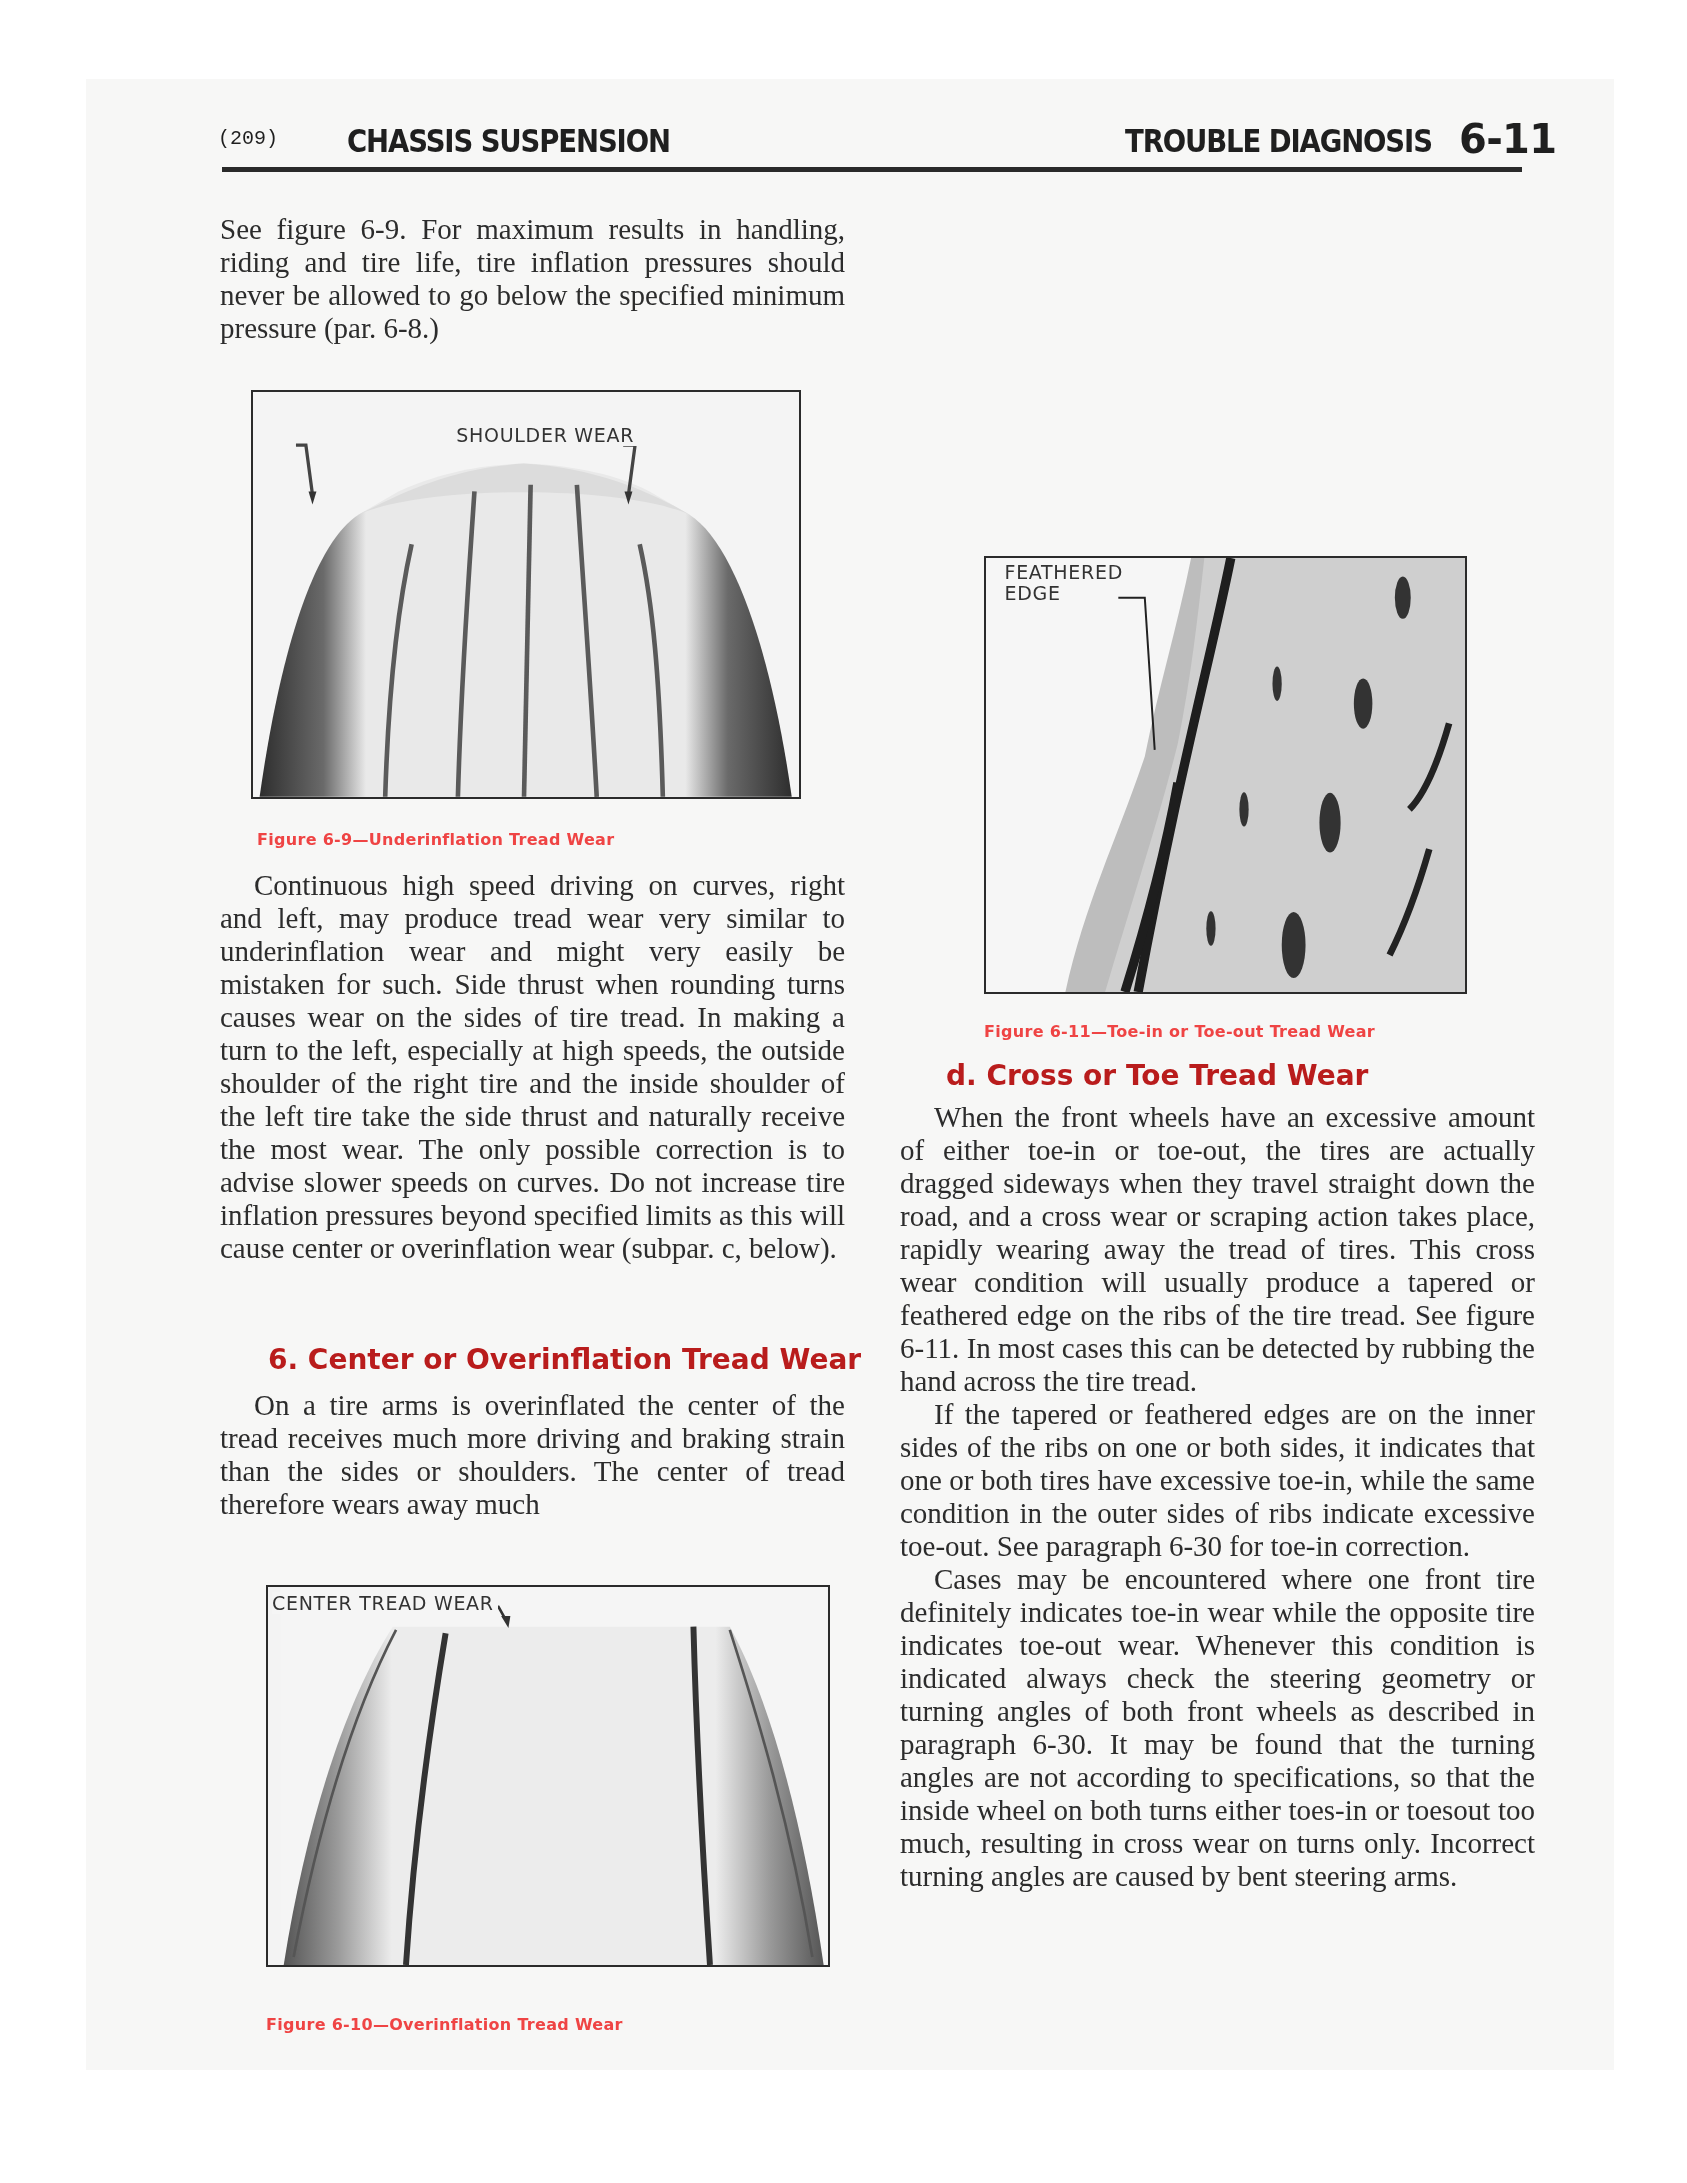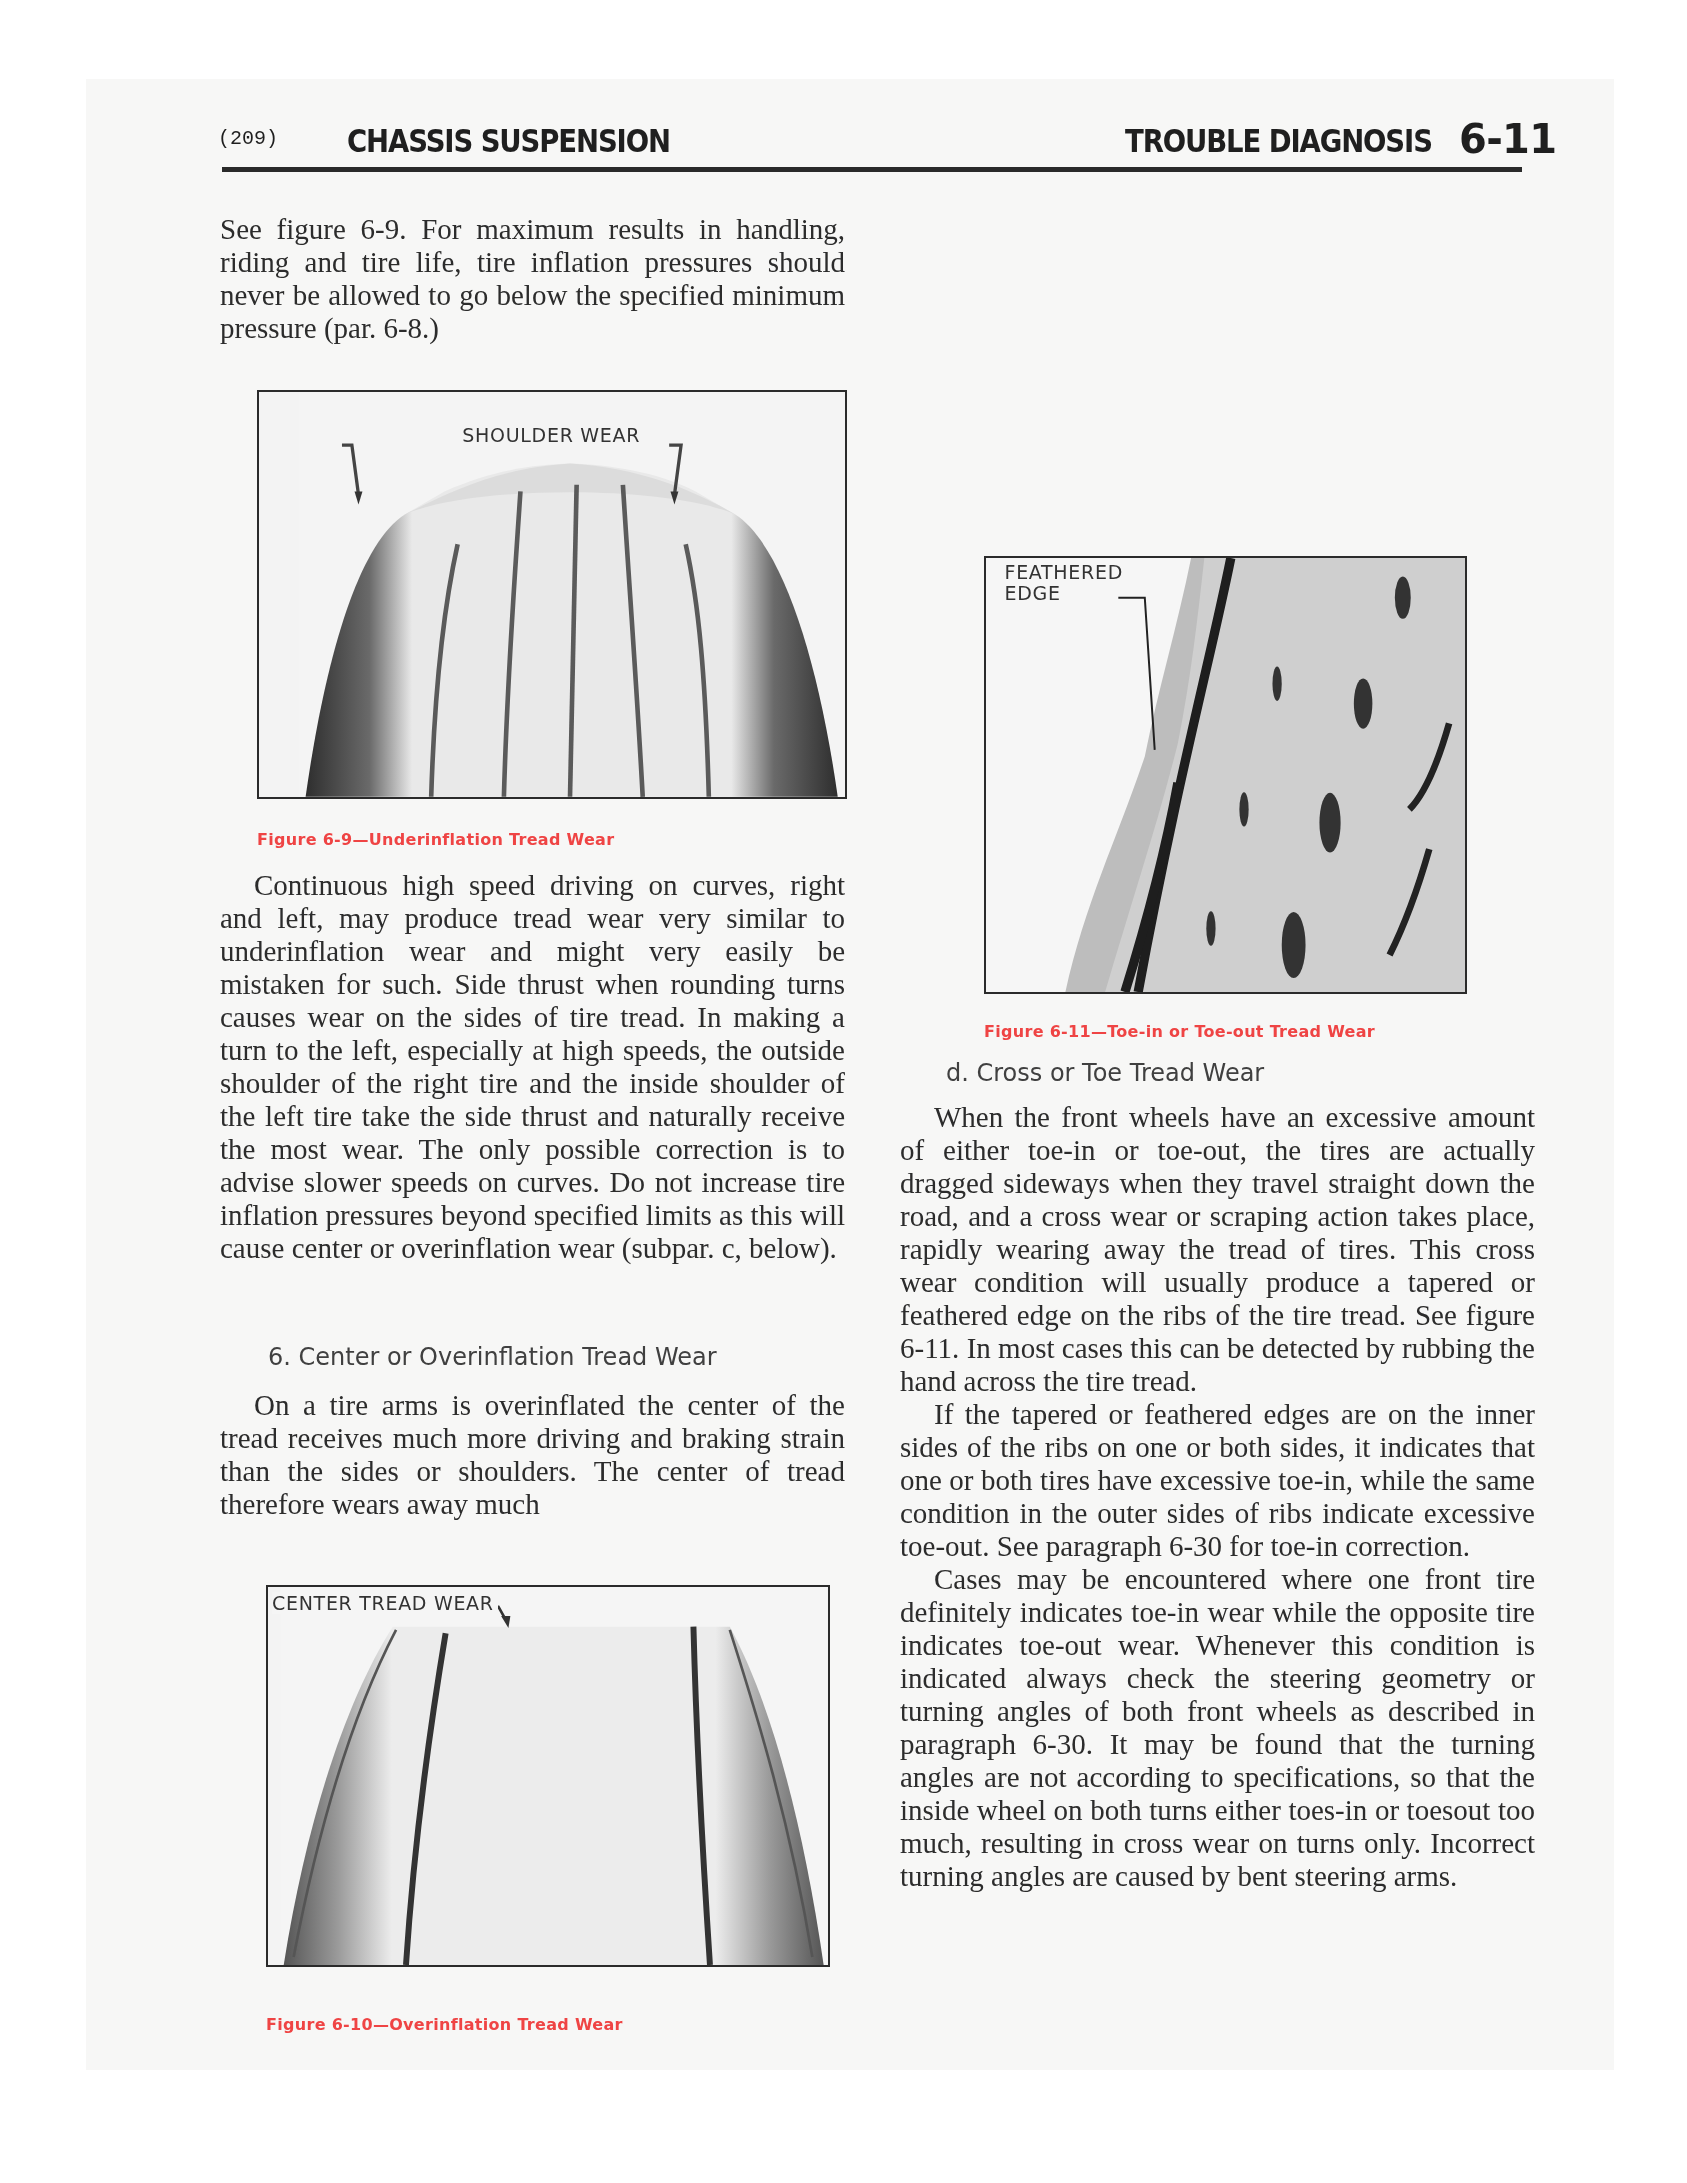--- a/index.html
+++ b/index.html
@@ -11,40 +11,40 @@
   .hdr-right { left:1125px; font-size:32px; letter-spacing:-1.3px; transform:scaleX(0.86); transform-origin:left; }
   .hdr-num { left:1459px; font-size:40px; top:116px; letter-spacing:-0.7px; }
   .rule { position:absolute; left:222px; top:167px; width:1300px; height:4.6px; background:#2a2a2a; }
   .col { position:absolute; font-family:"Liberation Serif", serif; font-size:29px; line-height:33px; text-align:justify; color:#2c2c2c; }
   .col p { margin:0; }
   .col p.ind { text-indent:34px; }
   .left { left:220px; width:625px; }
   .right { left:900px; width:635px; }
   .fig { position:absolute; border:2.6px solid #2b2b2b; background:#f3f3f3; overflow:hidden; }
   .caption { position:absolute; font-family:"DejaVu Sans", sans-serif; font-weight:bold; font-size:16px; color:#ef4444; text-align:left; letter-spacing:0.3px; }
-  .heading { position:absolute; font-family:"DejaVu Sans", sans-serif; font-weight:normal; font-size:24px; color:#404040; }
+  .heading { position:absolute; font-family:"DejaVu Sans", sans-serif; font-weight:bold; font-size:28px; color:#b91c1c; }
   .fig-label { position:absolute; font-family:"DejaVu Sans", sans-serif; font-size:19px; color:#333; letter-spacing:0.7px; }
   svg { display:block; }
 </style>
 </head>
 <body>
 
 <div class="scan"></div>
 
 <div class="hdr hdr-page">(209)</div>
 <div class="hdr hdr-left">CHASSIS SUSPENSION</div>
 <div class="hdr hdr-right">TROUBLE DIAGNOSIS</div>
 <div class="hdr hdr-num">6-11</div>
 <div class="rule"></div>
 
 <div class="col left" style="top:213px;">
   <p>See figure 6-9. For maximum results in handling, riding and tire life, tire inflation pressures should never be allowed to go below the specified minimum pressure (par. 6-8.)</p>
 </div>
 
-<div class="fig" style="left:257px; top:390px; width:546px; height:405px;padding-left:40px;">
+<div class="fig" style="left:251px; top:390px; width:546px; height:405px;">
   <svg width="546" height="405" viewBox="0 0 826 612">
     <defs>
       <linearGradient id="g1" x1="0" x2="1">
         <stop offset="0" stop-color="#2e2e2e"></stop>
           <stop offset="0.12" stop-color="#6a6a6a"></stop>
         <stop offset="0.2" stop-color="#e9e9e9"></stop>
           <stop offset="0.8" stop-color="#e9e9e9"></stop>
         <stop offset="0.88" stop-color="#6a6a6a"></stop>
           <stop offset="1" stop-color="#2e2e2e"></stop>
       </linearGradient>

